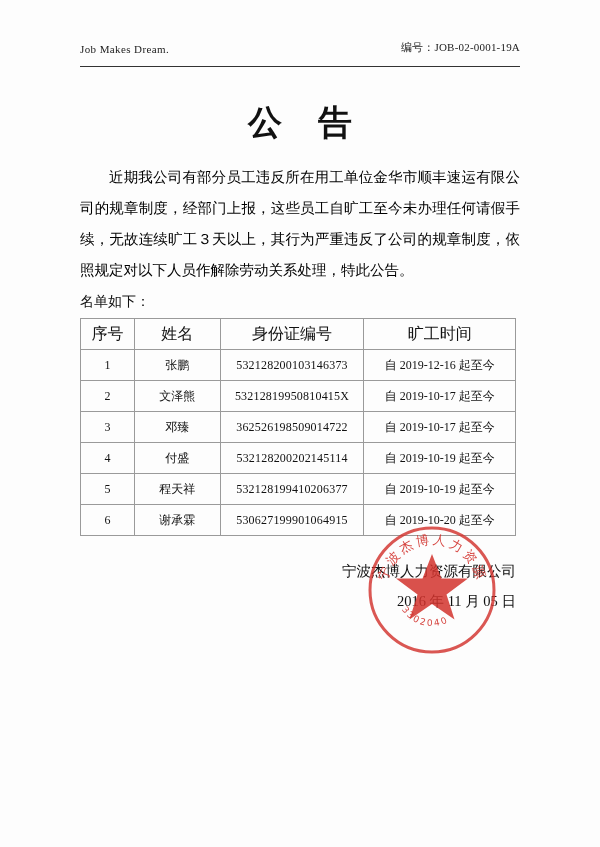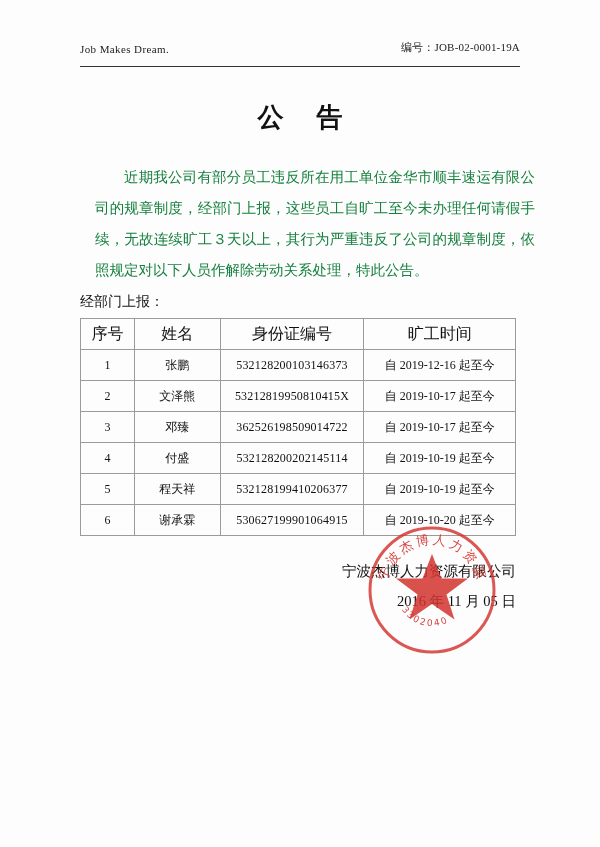--- a/index.html
+++ b/index.html
@@ -44,37 +44,37 @@
     font-family: Liberation Serif, serif;
     font-size: 11px;
     letter-spacing: 0.2px;
   }
   .title {
     position: absolute;
     top: 100px;
     left: 0;
     width: 600px;
     text-align: center;
-    font-size: 26px;
+    font-size: 34px;
     font-weight: bold;
     letter-spacing: 12px;
     text-indent: 12px;
     font-family: "DejaVu Serif", "Liberation Serif", serif;
   }
   .body-text {
     position: absolute;
-    left: 95px;
+    left: 80px;
     top: 162px;
     width: 440px;
     font-size: 14.5px;
     line-height: 31px;
     text-align: justify;
     text-justify: inter-ideograph;
     text-indent: 2em;
-    color: #15803d;
+    color: #000000;
   }
   .list-label {
     position: absolute;
     left: 80px;
     top: 293px;
     font-size: 14px;
     color: #111;
   }
   table.roster {
     position: absolute;
@@ -129,21 +129,21 @@
 
   <div class="header">
     <span class="brand">Job Makes Dream.</span>
     <span class="docno">编号：JOB-02-0001-19A</span>
   </div>
 
   <div class="title">公 告</div>
 
   <div class="body-text">近期我公司有部分员工违反所在用工单位金华市顺丰速运有限公司的规章制度，经部门上报，这些员工自旷工至今未办理任何请假手续，无故连续旷工３天以上，其行为严重违反了公司的规章制度，依照规定对以下人员作解除劳动关系处理，特此公告。</div>
 
-  <div class="list-label">经部门上报：</div>
+  <div class="list-label">名单如下：</div>
 
   <table class="roster">
     <colgroup>
       <col class="c1">
         <col class="c2">
         <col class="c3">
         <col class="c4">
     </colgroup>
     <thead>
       <tr>

